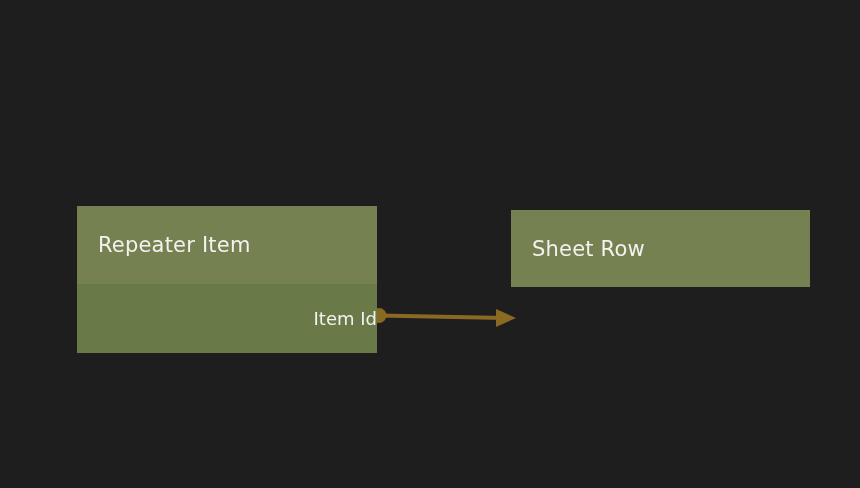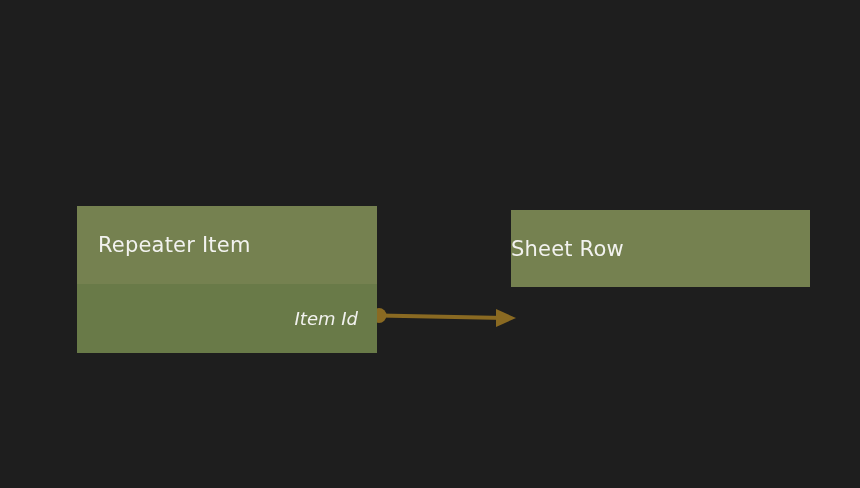--- a/index.html
+++ b/index.html
@@ -64,33 +64,32 @@
     top: 206px;
     width: 300px;
     height: 147px;
   }
   #node-repeater-item .node-header {
     height: 78px;
     padding-left: 21px;
   }
   #node-repeater-item .node-field {
     height: 69px;
-    padding-right: 19px;
-    font-style: italic;
   }
 
   
   #node-sheet-row {
     left: 492px;
     top: 210px;
     width: 299px;
     height: 146px;
   }
   #node-sheet-row .node-header {
     height: 77px;
+    padding-left: 21px;
   }
   #node-sheet-row .node-field {
     height: 69px;
     padding-left: 21px;
   }
 
   
   #connector-layer {
     position: absolute;
     left: 0;

